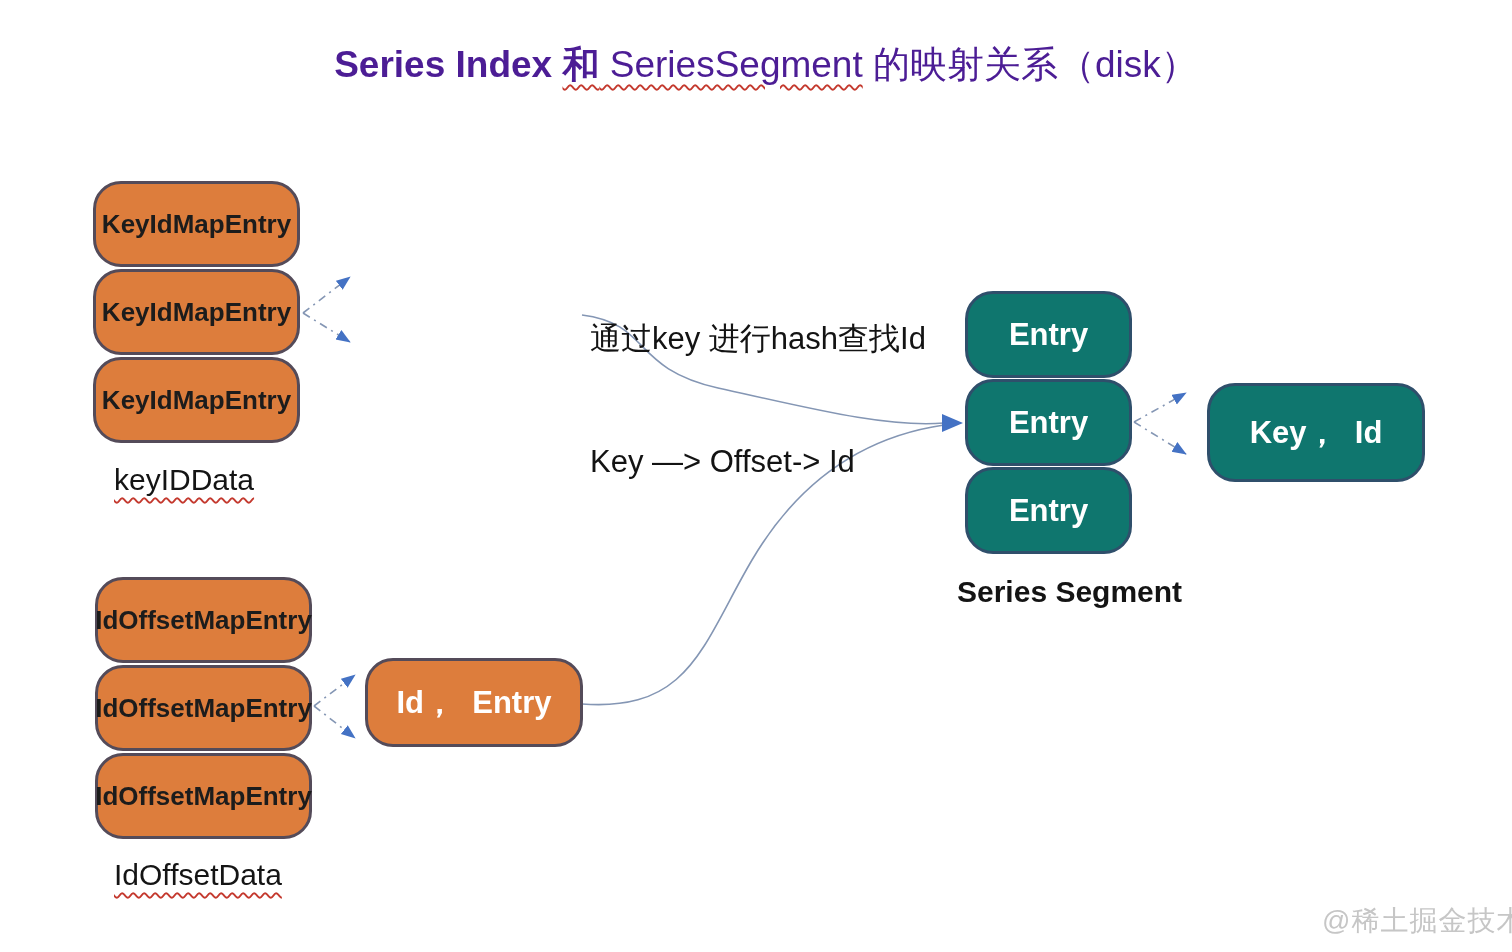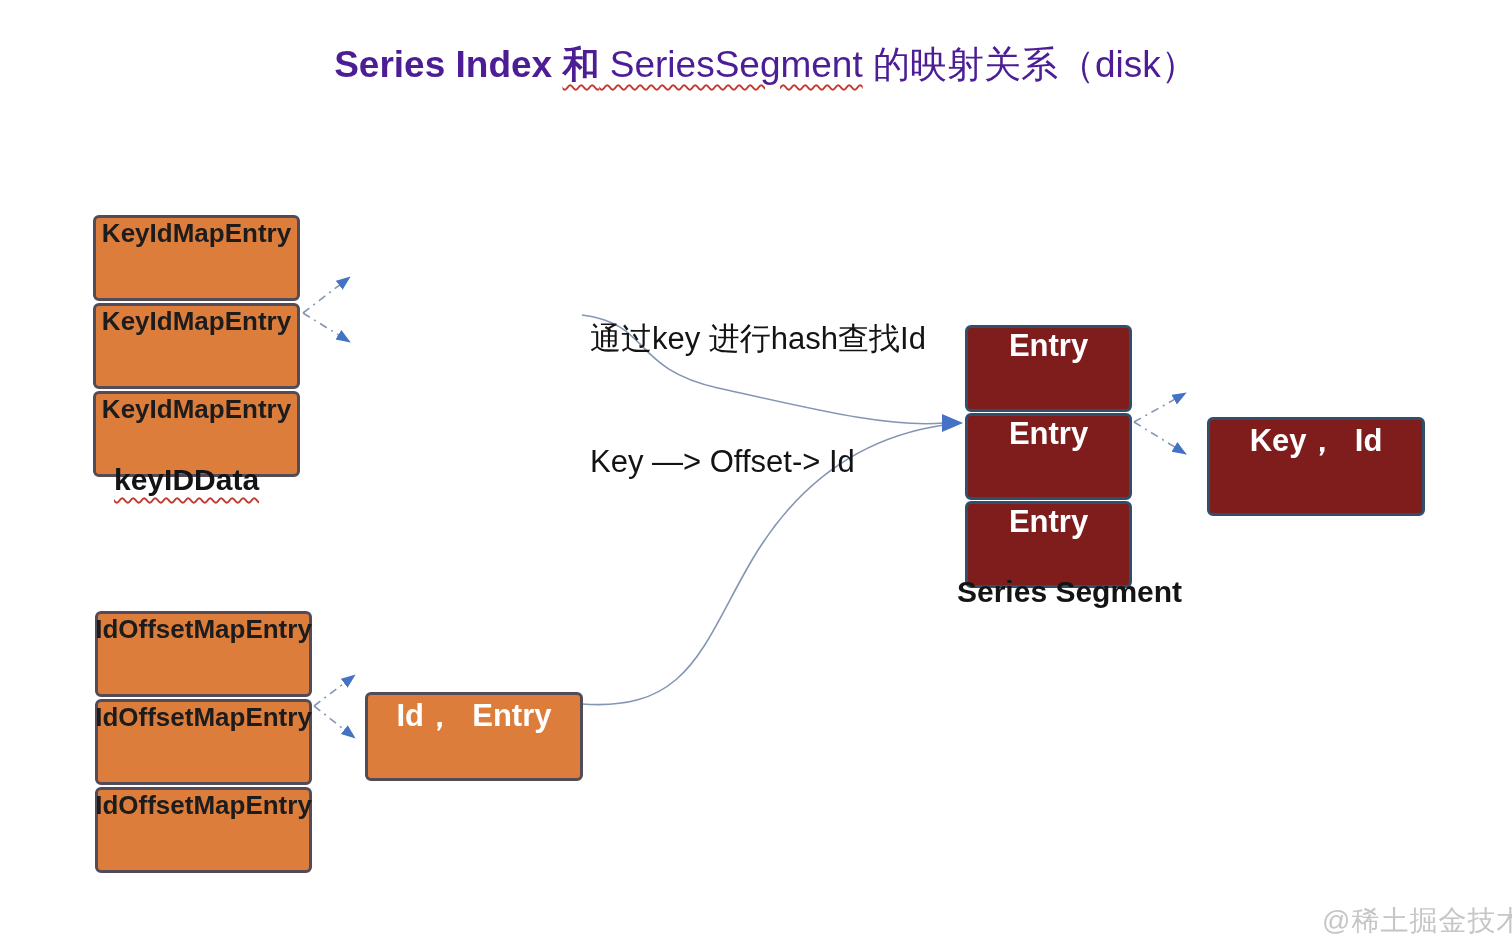--- a/index.html
+++ b/index.html
@@ -12,29 +12,29 @@
     position:absolute;left:0;top:30px;width:1512px;text-align:center;
     font-size:37px;color:#4c1d95;white-space:pre;margin:10px;font-weight:normal;
   }
   .t-bold{font-weight:bold;}
   .wavy{
     text-decoration-line:underline;text-decoration-style:wavy;
     text-decoration-color:#c4392e;text-decoration-thickness:2px;
     text-underline-offset:7px;
   }
   .box{
-    position:absolute;display:flex;align-items:flex-start;justify-content:center;
-    border-radius:6px;box-sizing:border-box;white-space:pre;margin-top:34px;
+    position:absolute;display:flex;align-items:center;justify-content:center;
+    border-radius:28px;box-sizing:border-box;white-space:pre;
   }
   .orange{background:#dd7d3c;border:3px solid #544b59;}
-  .green{background:#7f1d1d;border:3px solid #2f4f6b;}
+  .green{background:#0f766e;border:3px solid #2f4f6b;}
   .entry-text{color:#1c1c1c;font-size:26px;font-weight:600;}
   .white-text{color:#ffffff;font-size:31px;font-weight:600;}
   .group-label{
-    position:absolute;font-size:30px;font-weight:bold;color:#141414;white-space:pre;
+    position:absolute;font-size:30px;font-weight:normal;color:#141414;white-space:pre;
   }
   .annotation{
     position:absolute;font-size:31px;color:#131313;line-height:41px;white-space:pre;
   }
   .annotation span{display:block;}
   .watermark{
     position:absolute;left:1322px;top:902px;font-size:28px;color:#c6c6c6;
     white-space:pre;letter-spacing:1px;
   }
 </style>
@@ -102,20 +102,21 @@
 
   <div class="box orange" style="left:95px;top:577px;width:217px;height:86px">
     <span class="entry-text">IdOffsetMapEntry</span>
   </div>
   <div class="box orange" style="left:95px;top:665px;width:217px;height:86px">
     <span class="entry-text">IdOffsetMapEntry</span>
   </div>
   <div class="box orange" style="left:95px;top:753px;width:217px;height:86px">
     <span class="entry-text">IdOffsetMapEntry</span>
   </div>
+  <div class="group-label wavy" style="left:114px;top:858px">IdOffsetData</div>
 
   <div class="box orange" style="left:365px;top:658px;width:218px;height:89px">
     <span class="white-text">Id，  Entry</span>
   </div>
 
   <div class="annotation" style="left:650px;top:680px">
   </div>
 
   <div class="watermark">@稀土掘金技术社区</div>
 

